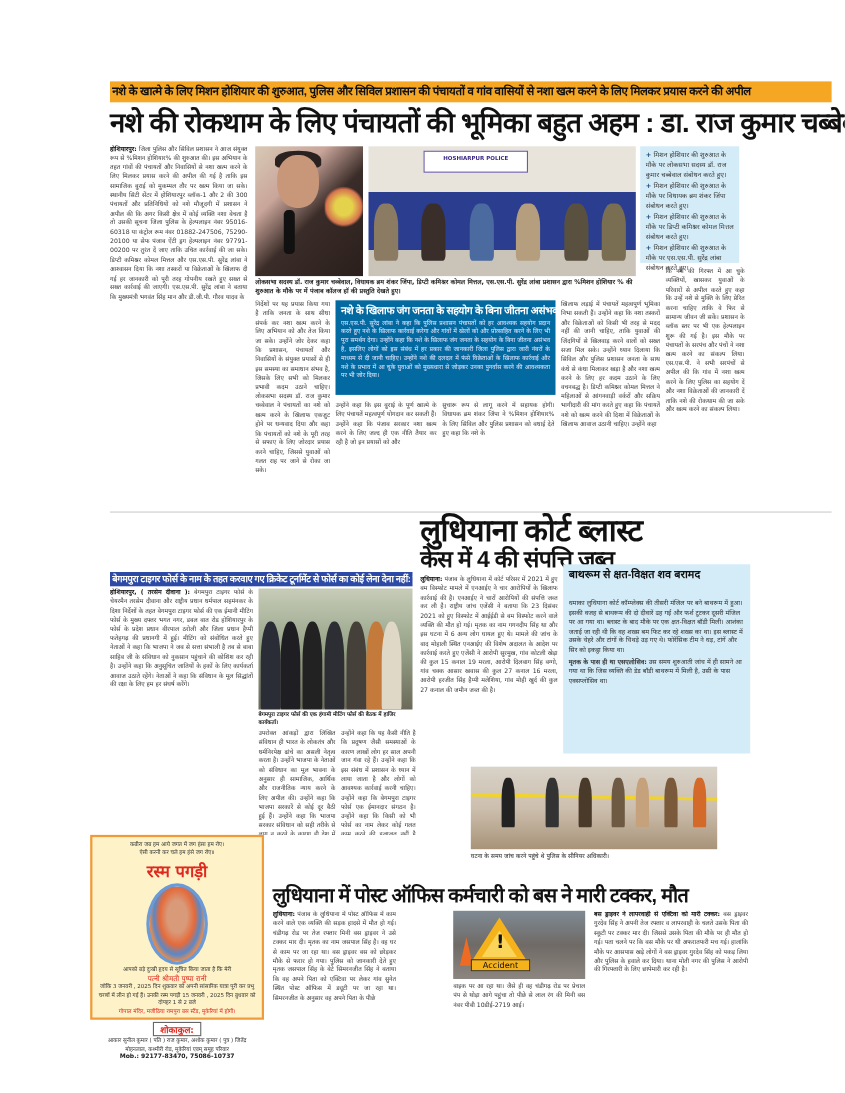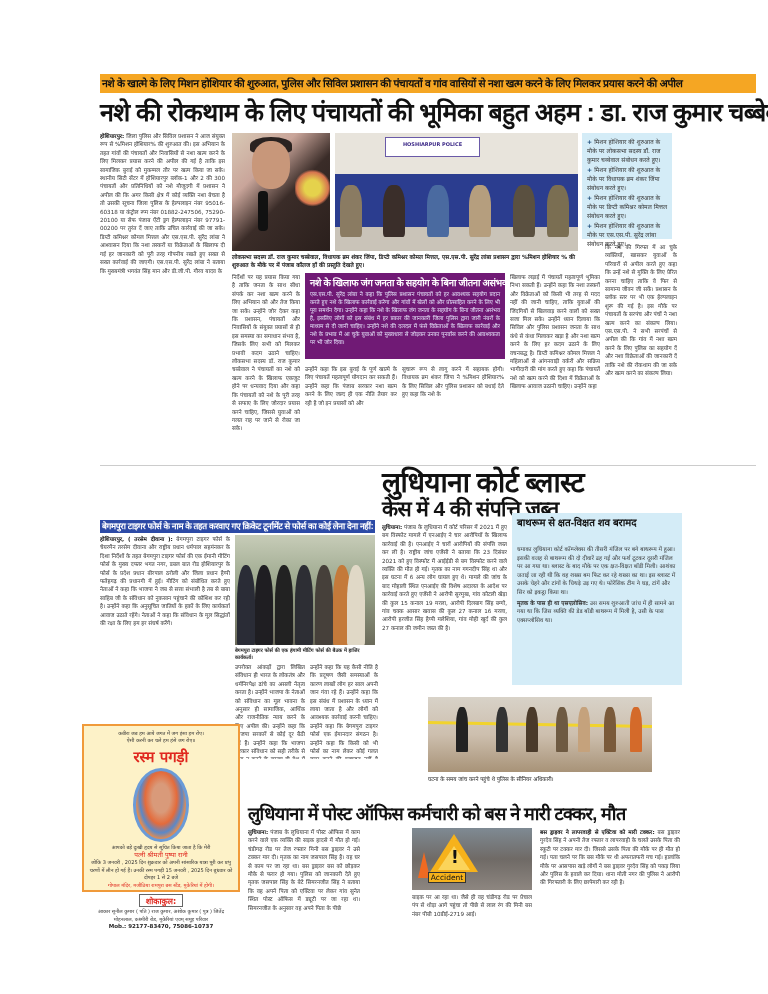--- a/index.html
+++ b/index.html
@@ -26,35 +26,35 @@
 .ph-speaker .hair{position:absolute;left:18px;top:4px;width:42px;height:16px;background:#2a2220;border-radius:50% 50% 20% 20%}
 .ph-speaker .mic{position:absolute;left:26px;top:58px;width:10px;height:40px;background:#111;border-radius:4px}
 .ph-speaker .flowers{position:absolute;right:0;top:35px;width:35px;height:40px;background:radial-gradient(circle,#e5d24c 30%,#d6744f 60%,transparent 70%)}
 .ph-stage{background:linear-gradient(#e8e4dc 0%,#e8e4dc 35%,#2b3d8f 35%,#2b3d8f 80%,#c9c3b8 80%)}
 .ph-stage .banner{position:absolute;left:52px;top:2px;width:92px;height:22px;background:#fff;border:1px solid #6a5aa8;font-size:5px;font-weight:bold;color:#3d2a88;text-align:center;line-height:12px}
 .ph-stage .person{position:absolute;bottom:14px;width:22px;height:52px;border-radius:40% 40% 10% 10%}
 .caption{position:absolute;font-size:5.8px;line-height:8px;font-weight:bold;color:#222}
 .bluebox{position:absolute;background:#d4ecf7;font-size:6px;line-height:9px;color:#333;padding:4px 5px}
 .bluebox li{list-style:none;margin-bottom:1px}
 .bluebox li:before{content:"+ ";color:#1a4a7a;font-weight:bold}
-.navybox{position:absolute;background:#701a75;color:#fff;padding:3px 5px}
+.navybox{position:absolute;background:#0369a1;color:#fff;padding:3px 5px}
 .navybox .t{font-weight:bold;font-size:9.5px;line-height:14px;white-space:nowrap;font-family:"Liberation Sans",sans-serif;letter-spacing:-0.3px}
 .navybox .b{font-size:5.5px;line-height:8px;text-align:justify;color:#e8eaff}
 .h2{position:absolute;font-family:"Liberation Sans",sans-serif;font-weight:bold;color:#111;letter-spacing:-0.6px;white-space:nowrap}
 .bluebar{position:absolute;background:#2c4aa6;color:#fff;font-weight:bold;font-size:8.5px;line-height:13px;white-space:nowrap;overflow:hidden;padding-left:2px;font-family:"Liberation Sans",sans-serif;letter-spacing:-0.3px}
 .ph-group{background:linear-gradient(#c7ccb8 0%,#9aa68b 45%,#6b6a5a 100%)}
 .ph-group .person{position:absolute;bottom:0;width:18px;height:80px;border-radius:45% 45% 5% 5%}
 .ph-blast{background:linear-gradient(#d8d2c8 0%,#cdbfae 50%,#a89378 100%)}
 .ph-blast .tape{position:absolute;left:0;top:26px;width:100%;height:3px;background:#f1d32d;transform:rotate(1deg)}
 .ph-blast .person{position:absolute;top:10px;width:12px;height:45px;border-radius:40% 40% 5% 5%}
 .ph-accident{background:linear-gradient(#7f8a93 0%,#6f6a66 50%,#8d8680 100%)}
 .tri{position:absolute;left:18px;top:6px;width:0;height:0;border-left:24px solid transparent;border-right:24px solid transparent;border-bottom:38px solid #f6b21b}
 .tri-in{position:absolute;left:26px;top:18px;width:0;height:0;border-left:16px solid transparent;border-right:16px solid transparent;border-bottom:24px solid #fbd45a}
 .excl{position:absolute;left:39px;top:19px;font-weight:bold;font-size:17px;color:#111}
-.acc-label{position:absolute;left:16px;top:44px;width:38px;height:11px;background:#f6b21b;border:1px solid #333;font-size:7.5px;text-align:center;line-height:10px;color:#111}
+.acc-label{position:absolute;left:16px;top:44px;width:54px;height:11px;background:#f6b21b;border:1px solid #333;font-size:7.5px;text-align:center;line-height:10px;color:#111}
 .cone{position:absolute;left:6px;top:24px;width:0;height:0;border-left:6px solid transparent;border-right:6px solid transparent;border-bottom:26px solid #ef6a22}
 .ad{position:absolute;background:#fdf2c8;border:2px solid #f09a3a;padding:4px 4px;text-align:center}
 .ad .q{font-size:5px;line-height:7px;color:#333}
 .ad .title{font-family:"DejaVu Serif",serif;font-weight:bold;font-size:15px;color:#e0281f;margin:2px 0}
 .ad .portrait{margin:2px auto;width:56px;height:74px;border-radius:50%;background:radial-gradient(ellipse at 50% 40%,#d99a7a 25%,#e46b3b 45%,#5a88c8 60%,#d98c5a 70%);border:3px solid #6a9bd8}
 .ad .txt{font-size:5px;line-height:7.5px;color:#333}
 .ad .red{color:#e0281f;font-weight:normal}
 .ad .shok{display:inline-block;margin-top:3px;border:1px solid #666;background:#fff;color:#e0281f;font-weight:bold;font-size:8px;padding:0 6px;position:relative}
 .ad .mob{font-weight:bold;font-size:5.5px;color:#222}
 .divider{position:absolute;background:#ccc}
@@ -154,21 +154,21 @@
     <div class="person" style="left:28px;background:#222"></div>
     <div class="person" style="left:68px;background:#333"></div>
     <div class="person" style="left:98px;background:#4a3a2a"></div>
     <div class="person" style="left:128px;background:#6e5a42"></div>
     <div class="person" style="left:150px;background:#c5a27c"></div>
     <div class="person" style="left:176px;background:#7a5a3a"></div>
     <div class="person" style="left:202px;background:#d46a2a"></div>
   </div>
   <div class="caption" style="left:328px;top:730px;width:224px;font-weight:normal;font-size:5.5px">घटना के समय जांच करने पहुंचे थे पुलिस के सीनियर अधिकारी।</div>
 
-  <div class="ad" style="left:-18px;top:679px;width:158px;height:168px">
+  <div class="ad" style="left:-18px;top:714px;width:158px;height:168px">
     <div class="q">कबीरा जब हम आये जगत में जग हंसा हम रोए।</div>
     <div class="q">ऐसी करनी कर चले हम हंसे जग रोए॥</div>
     <div class="title">रस्म पगड़ी</div>
     <div class="portrait"></div>
     <div class="txt">आपको बड़े दुःखी हृदय से सूचित किया जाता है कि मेरी</div>
     <div class="txt red" style="font-size:6.5px">पत्नी श्रीमती पुष्पा रानी</div>
     <div class="txt">जोकि 3 जनवरी , 2025 दिन शुक्रवार को अपनी सांसारिक यात्रा पूरी कर प्रभु चरणों में लीन हो गई हैं। उनकी रस्म पगड़ी 15 जनवरी , 2025 दिन बुधवार को दोपहर 1 से 2 बजे</div>
     <div class="txt red" style="font-weight:normal">गोपाल मंदिर, मजीठिया रामपुरा बस स्टैंड, मुकेरियां में होगी।</div>
     <div class="shok">शोकाकुल:</div>
     <div class="txt">आकार सुनील कुमार ( पति ) राज कुमार, अशोक कुमार ( पुत्र ) जितेंद्र मोहनलाल, कश्मीरी रोड, मुकेरियां एवम् समूह परिवार</div>

